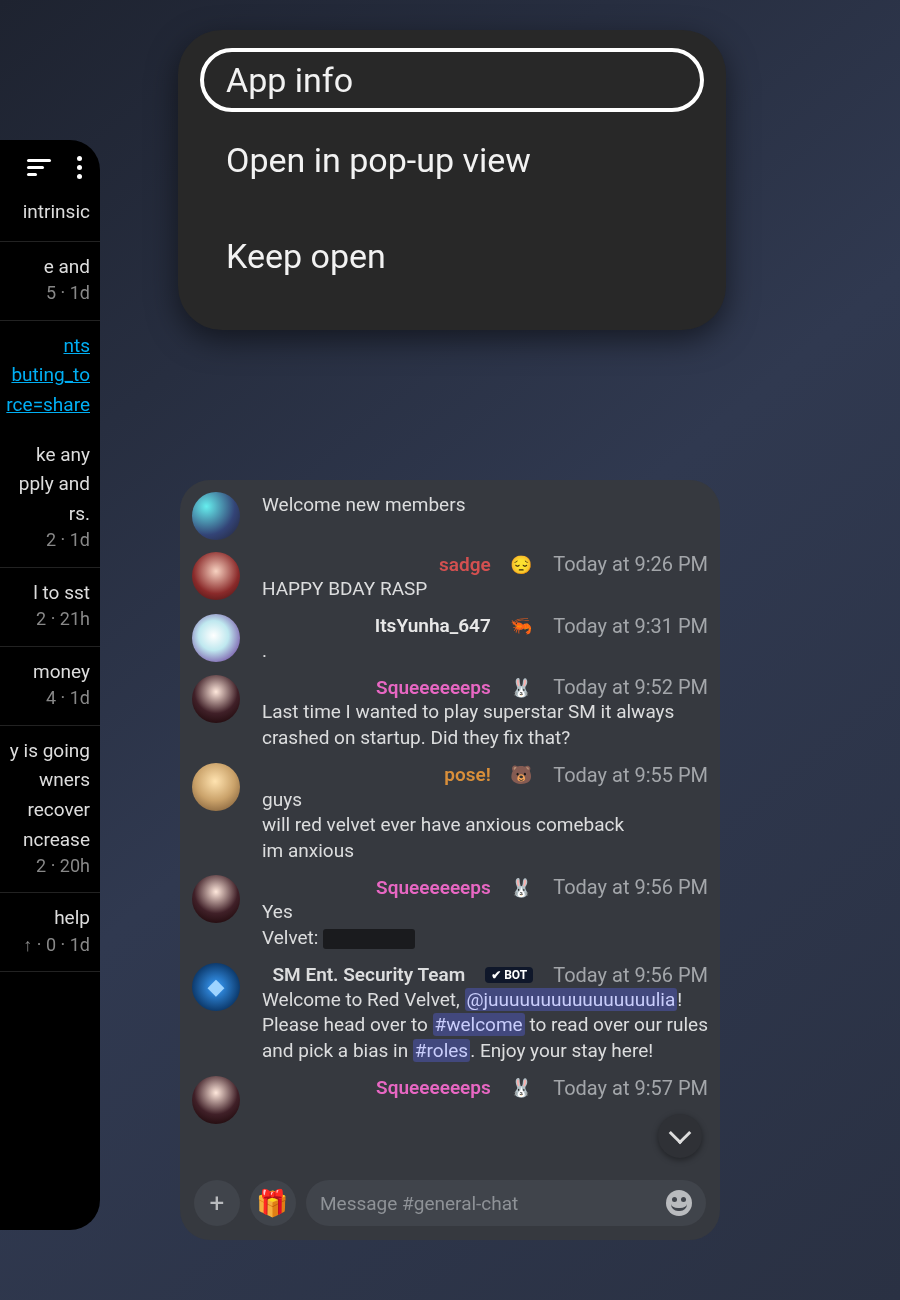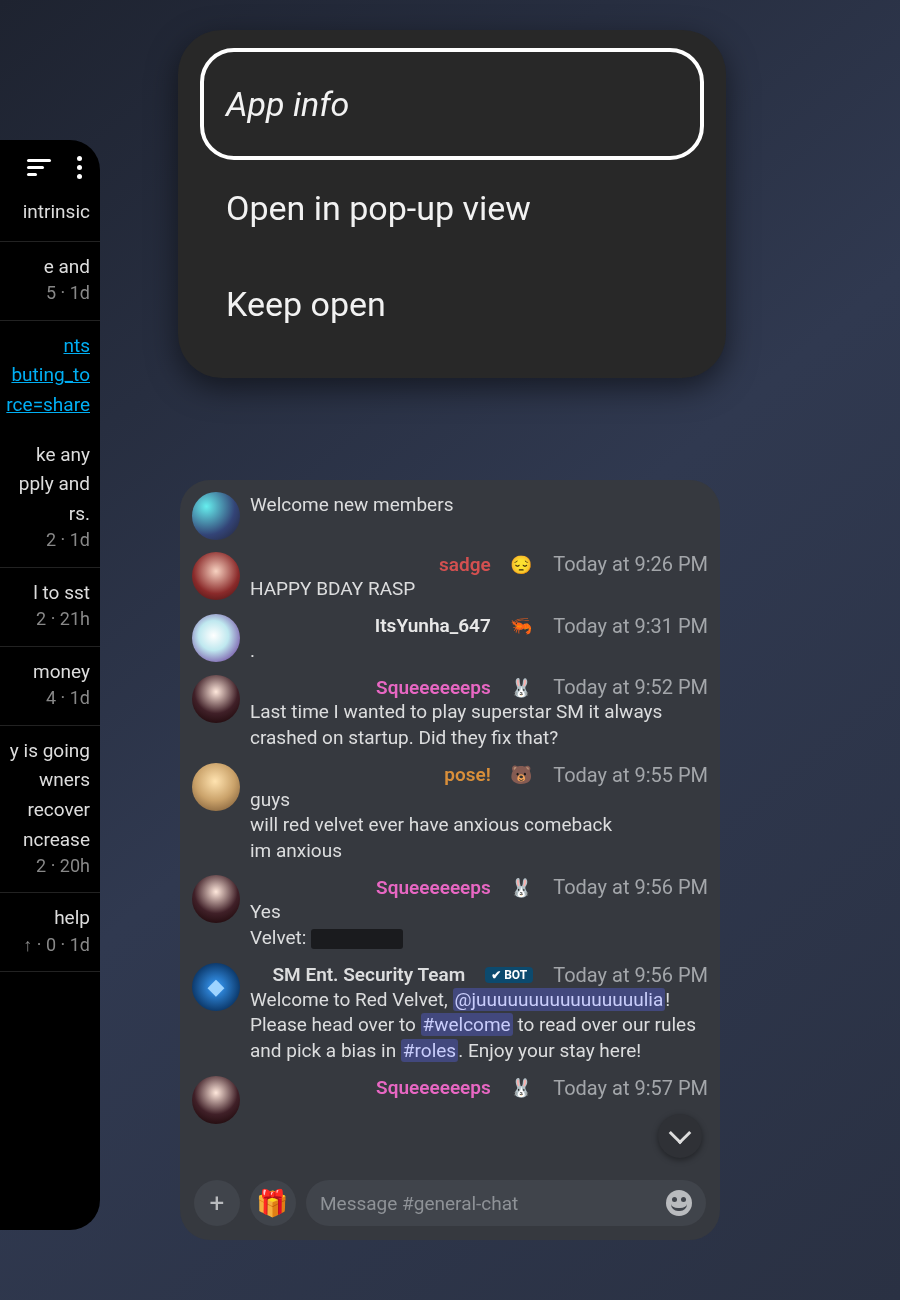--- a/index.html
+++ b/index.html
@@ -35,45 +35,45 @@
   .discord-card{position:absolute;left:180px;top:480px;width:540px;height:760px;background:var(--discord-bg);border-radius:30px;color:#dcddde;overflow:hidden;display:flex;flex-direction:column;}
   .chat-scroll{flex:1;overflow:hidden;padding:4px 12px 0 12px;}
   .msg{display:flex;gap:10px;padding:8px 0 4px 0;}
   .avatar{width:48px;height:48px;border-radius:50%;flex-shrink:0;background:#555;background-size:cover;}
   .av-a{background:radial-gradient(circle at 30% 30%,#6ee 0%,#347 60%,#223 100%);}
   .av-b{background:radial-gradient(circle at 50% 40%,#f7d2c1 0%,#8a2a2a 60%,#3a1010 100%);}
   .av-c{background:radial-gradient(circle at 45% 45%,#fff 0%,#bfe8ef 40%,#518 100%);}
   .av-d{background:radial-gradient(circle at 50% 35%,#ffe8dc 0%,#402028 55%,#100 100%);}
   .av-e{background:radial-gradient(circle at 48% 38%,#ffe3b0 0%,#caa26a 50%,#6a4a2a 100%);}
   .av-bot{background:radial-gradient(circle at 50% 50%,#3aa0ff 0%,#0d3b6e 70%,#051a30 100%);display:flex;align-items:center;justify-content:center;color:#9ed4ff;font-size:22px;}
-  .msg-body{flex:1;min-width:0;}
+  .msg-body{flex:1;min-width:0;margin-left:12px;}
   .msg-head{display:flex;align-items:center;flex-wrap:wrap;gap:20px;font-size:19px;justify-content:flex-end;}
   .uname{font-weight:600;}
   .ts{color:#a3a6aa;font-size:20px;}
   .emo{font-size:18px;}
-  .bot-badge{background:#0c4a6e;color:#fff;font-size:12px;font-weight:700;padding:1px 6px;border-radius:4px;display:inline-flex;align-items:center;gap:2px;}
+  .bot-badge{background:#0f172a;color:#fff;font-size:12px;font-weight:700;padding:1px 6px;border-radius:4px;display:inline-flex;align-items:center;gap:2px;}
   .msg-text{font-size:19px;line-height:1.35;word-wrap:break-word;}
   .msg-text .mention{background:rgba(88,101,242,.35);color:#c9cdfb;border-radius:3px;padding:0 2px;}
   .redacted{display:inline-block;width:92px;height:20px;background:#1a1b1e;border-radius:3px;vertical-align:middle;}
 
   .scroll-down{position:absolute;right:18px;bottom:82px;width:44px;height:44px;border-radius:50%;background:#2f3136;display:flex;align-items:center;justify-content:center;box-shadow:0 2px 6px rgba(0,0,0,.4);}
   .chev{width:16px;height:16px;border-right:3px solid #ddd;border-bottom:3px solid #ddd;transform:rotate(45deg);margin-top:-6px;}
 
   .input-bar{display:flex;align-items:center;gap:10px;padding:10px 14px 14px 14px;}
   .circ-btn{width:46px;height:46px;border-radius:50%;background:var(--input-bg);display:flex;align-items:center;justify-content:center;color:#b9bbbe;font-size:26px;}
   .msg-input{flex:1;height:46px;border-radius:23px;background:var(--input-bg);display:flex;align-items:center;justify-content:space-between;padding:0 14px;color:#8e9297;font-size:19px;}
   .smile{width:26px;height:26px;border-radius:50%;background:#b9bbbe;position:relative;}
   .smile::before,.smile::after{content:"";position:absolute;background:#40444b;border-radius:50%;width:5px;height:5px;top:7px;}
   .smile::before{left:6px;} .smile::after{right:6px;}
   .smile .m{position:absolute;left:5px;right:5px;bottom:5px;height:7px;border-bottom:3px solid #40444b;border-radius:0 0 12px 12px;}
 
   
   .ctx-menu{position:absolute;left:178px;top:30px;width:548px;background:var(--menu-bg);border-radius:44px;padding:18px 22px 26px 22px;box-shadow:0 10px 30px rgba(0,0,0,.5);}
   .ctx-item{color:#f2f2f2;font-size:34px;font-weight:400;padding:28px 26px;border-radius:34px;}
-  .ctx-item.hl{border:4px solid #fff;padding:32px 22px;font-style:italic;}
+  .ctx-item.hl{border:4px solid #fff;padding:8px 22px;}
 </style>
 </head>
 <body>
 
 <div class="left-card">
   <div class="left-header">
     <div class="sort-icon">
         <span></span>
         <span></span>
         <span></span>

